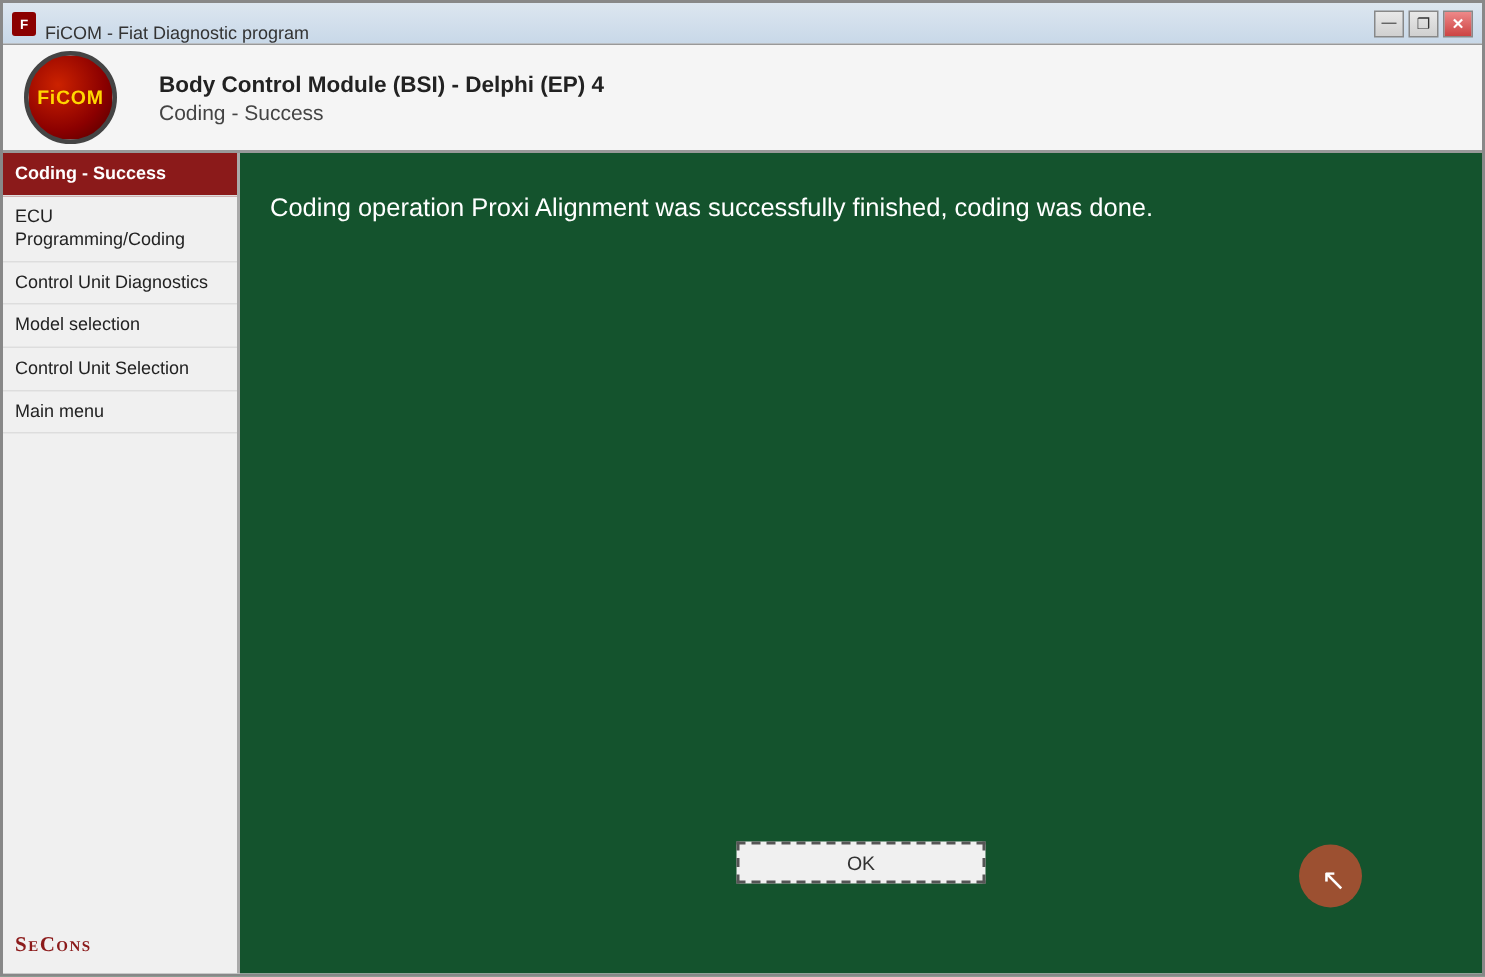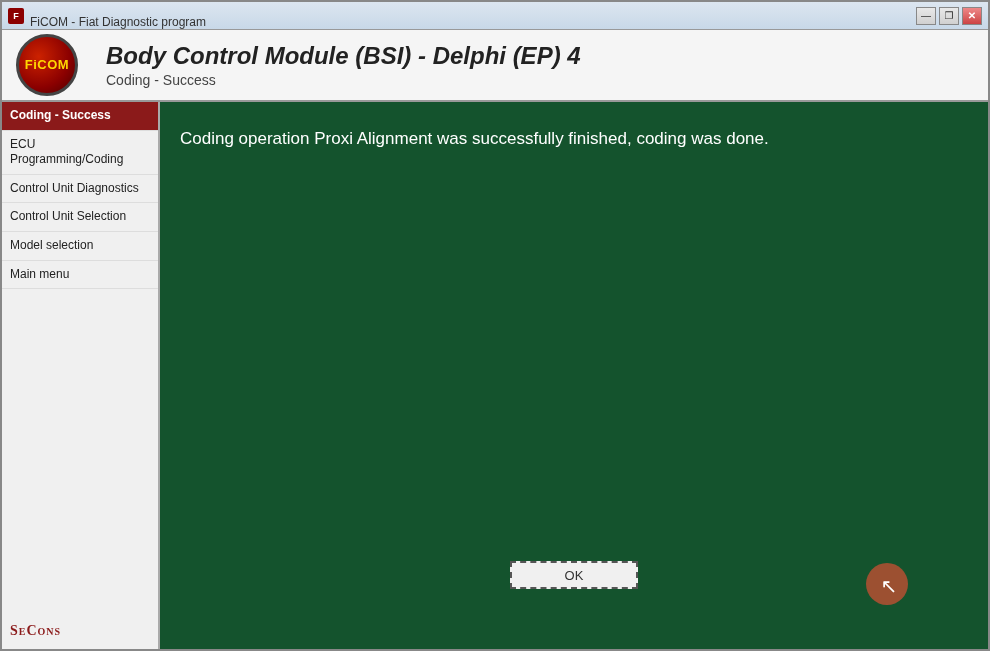--- a/index.html
+++ b/index.html
@@ -117,24 +117,23 @@
       line-height: 1.1;
     }
 
     .header-titles {
       display: flex;
       flex-direction: column;
       justify-content: center;
     }
 
     .header-main-title {
-      font-size: 24px;
+      font-size: 15px;
       font-weight: bold;
       color: #222;
-      font-style: italic;
     }
 
     .header-sub-title {
       font-size: 14px;
       color: #444;
       margin-top: 2px;
     }
 
     
     .main-area {
@@ -205,21 +204,21 @@
     }
 
     .ok-button-area {
       position: absolute;
       bottom: 60px;
       left: 50%;
       transform: translateX(-50%);
     }
 
     .ok-button {
-      width: 128px;
+      width: 166px;
       height: 28px;
       background: #f0f0f0;
       border: 2px dashed #555;
       cursor: pointer;
       font-size: 13px;
       color: #333;
       display: flex;
       align-items: center;
       justify-content: center;
     }
@@ -275,22 +274,22 @@
   </div>
 
   <div class="main-area">
 
     <div class="sidebar">
       <div class="sidebar-nav">
 
       <div class="sidebar-item active">Coding - Success</div>
           <div class="sidebar-item">ECU Programming/Coding</div>
           <div class="sidebar-item">Control Unit Diagnostics</div>
+          <div class="sidebar-item">Model selection</div>
           <div class="sidebar-item">Control Unit Selection</div>
-          <div class="sidebar-item">Model selection</div>
           <div class="sidebar-item">Main menu</div>
         </div>
       <div class="sidebar-brand">SeCons</div>
     </div>
 
     <div class="content">
       <div class="message-text">Coding operation Proxi Alignment was successfully finished, coding was done.</div>
 
       <div class="ok-button-area">
         <button class="ok-button">OK</button>

